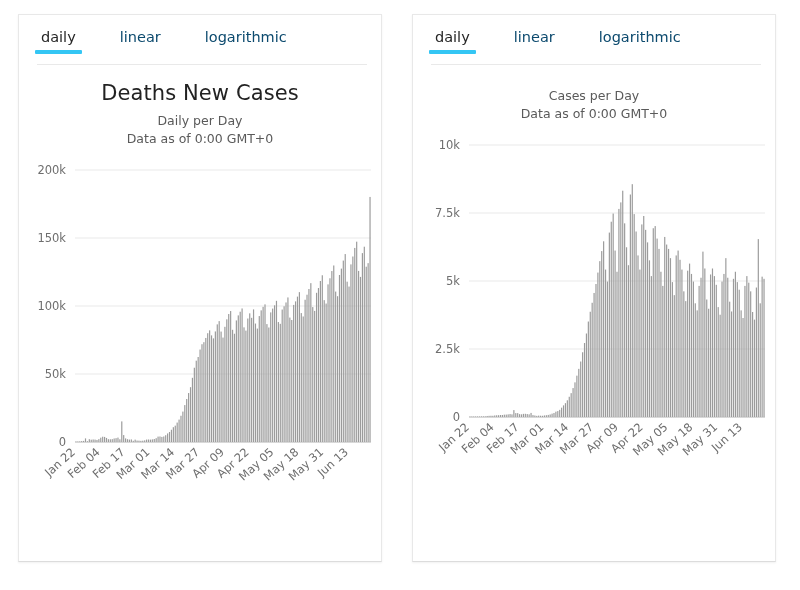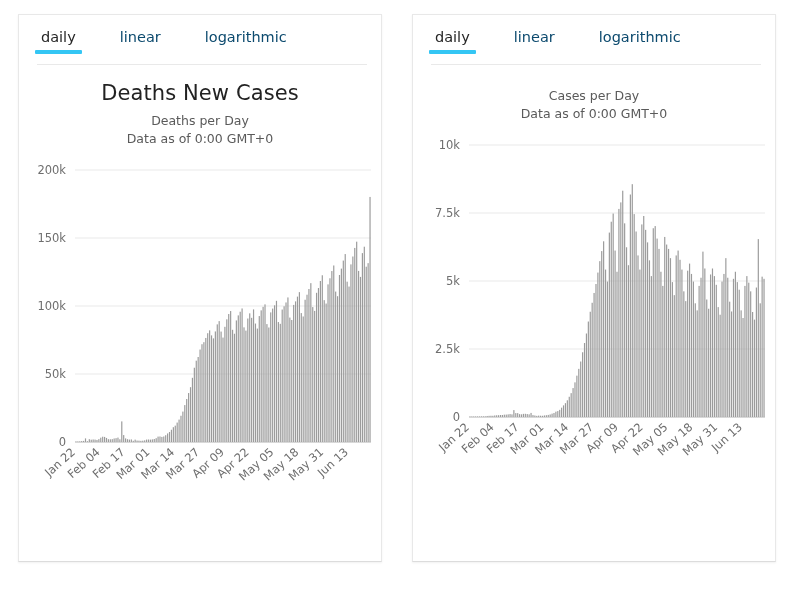--- a/index.html
+++ b/index.html
@@ -115,21 +115,21 @@
 
   <div class="card">
     <div class="tabs">
       <div class="tab active">daily</div>
       <div class="tab">linear</div>
       <div class="tab">logarithmic</div>
     </div>
     <div class="titles">
       <div class="chart-title">Deaths New Cases</div>
       <div class="chart-subtitle">
-        <div>Deaths per Day</div>
+        <div>Daily per Day</div>
         <div>Data as of 0:00 GMT+0</div>
       </div>
     </div>
     <div class="plot-wrap">
       <svg class="plot-svg" id="svg-cases" width="362" height="360">
           <line x1="56" x2="352" y1="282" y2="282" stroke="#e9e9e9" stroke-width="1"></line>
           <text x="47" y="286" text-anchor="end" font-size="11.5" fill="#6e6e6e" font-family="&quot;DejaVu Sans&quot;,&quot;Liberation Sans&quot;,sans-serif">0</text>
           <line x1="56" x2="352" y1="214" y2="214" stroke="#e9e9e9" stroke-width="1"></line>
           <text x="47" y="218" text-anchor="end" font-size="11.5" fill="#6e6e6e" font-family="&quot;DejaVu Sans&quot;,&quot;Liberation Sans&quot;,sans-serif">50k</text>
           <line x1="56" x2="352" y1="146" y2="146" stroke="#e9e9e9" stroke-width="1"></line>

